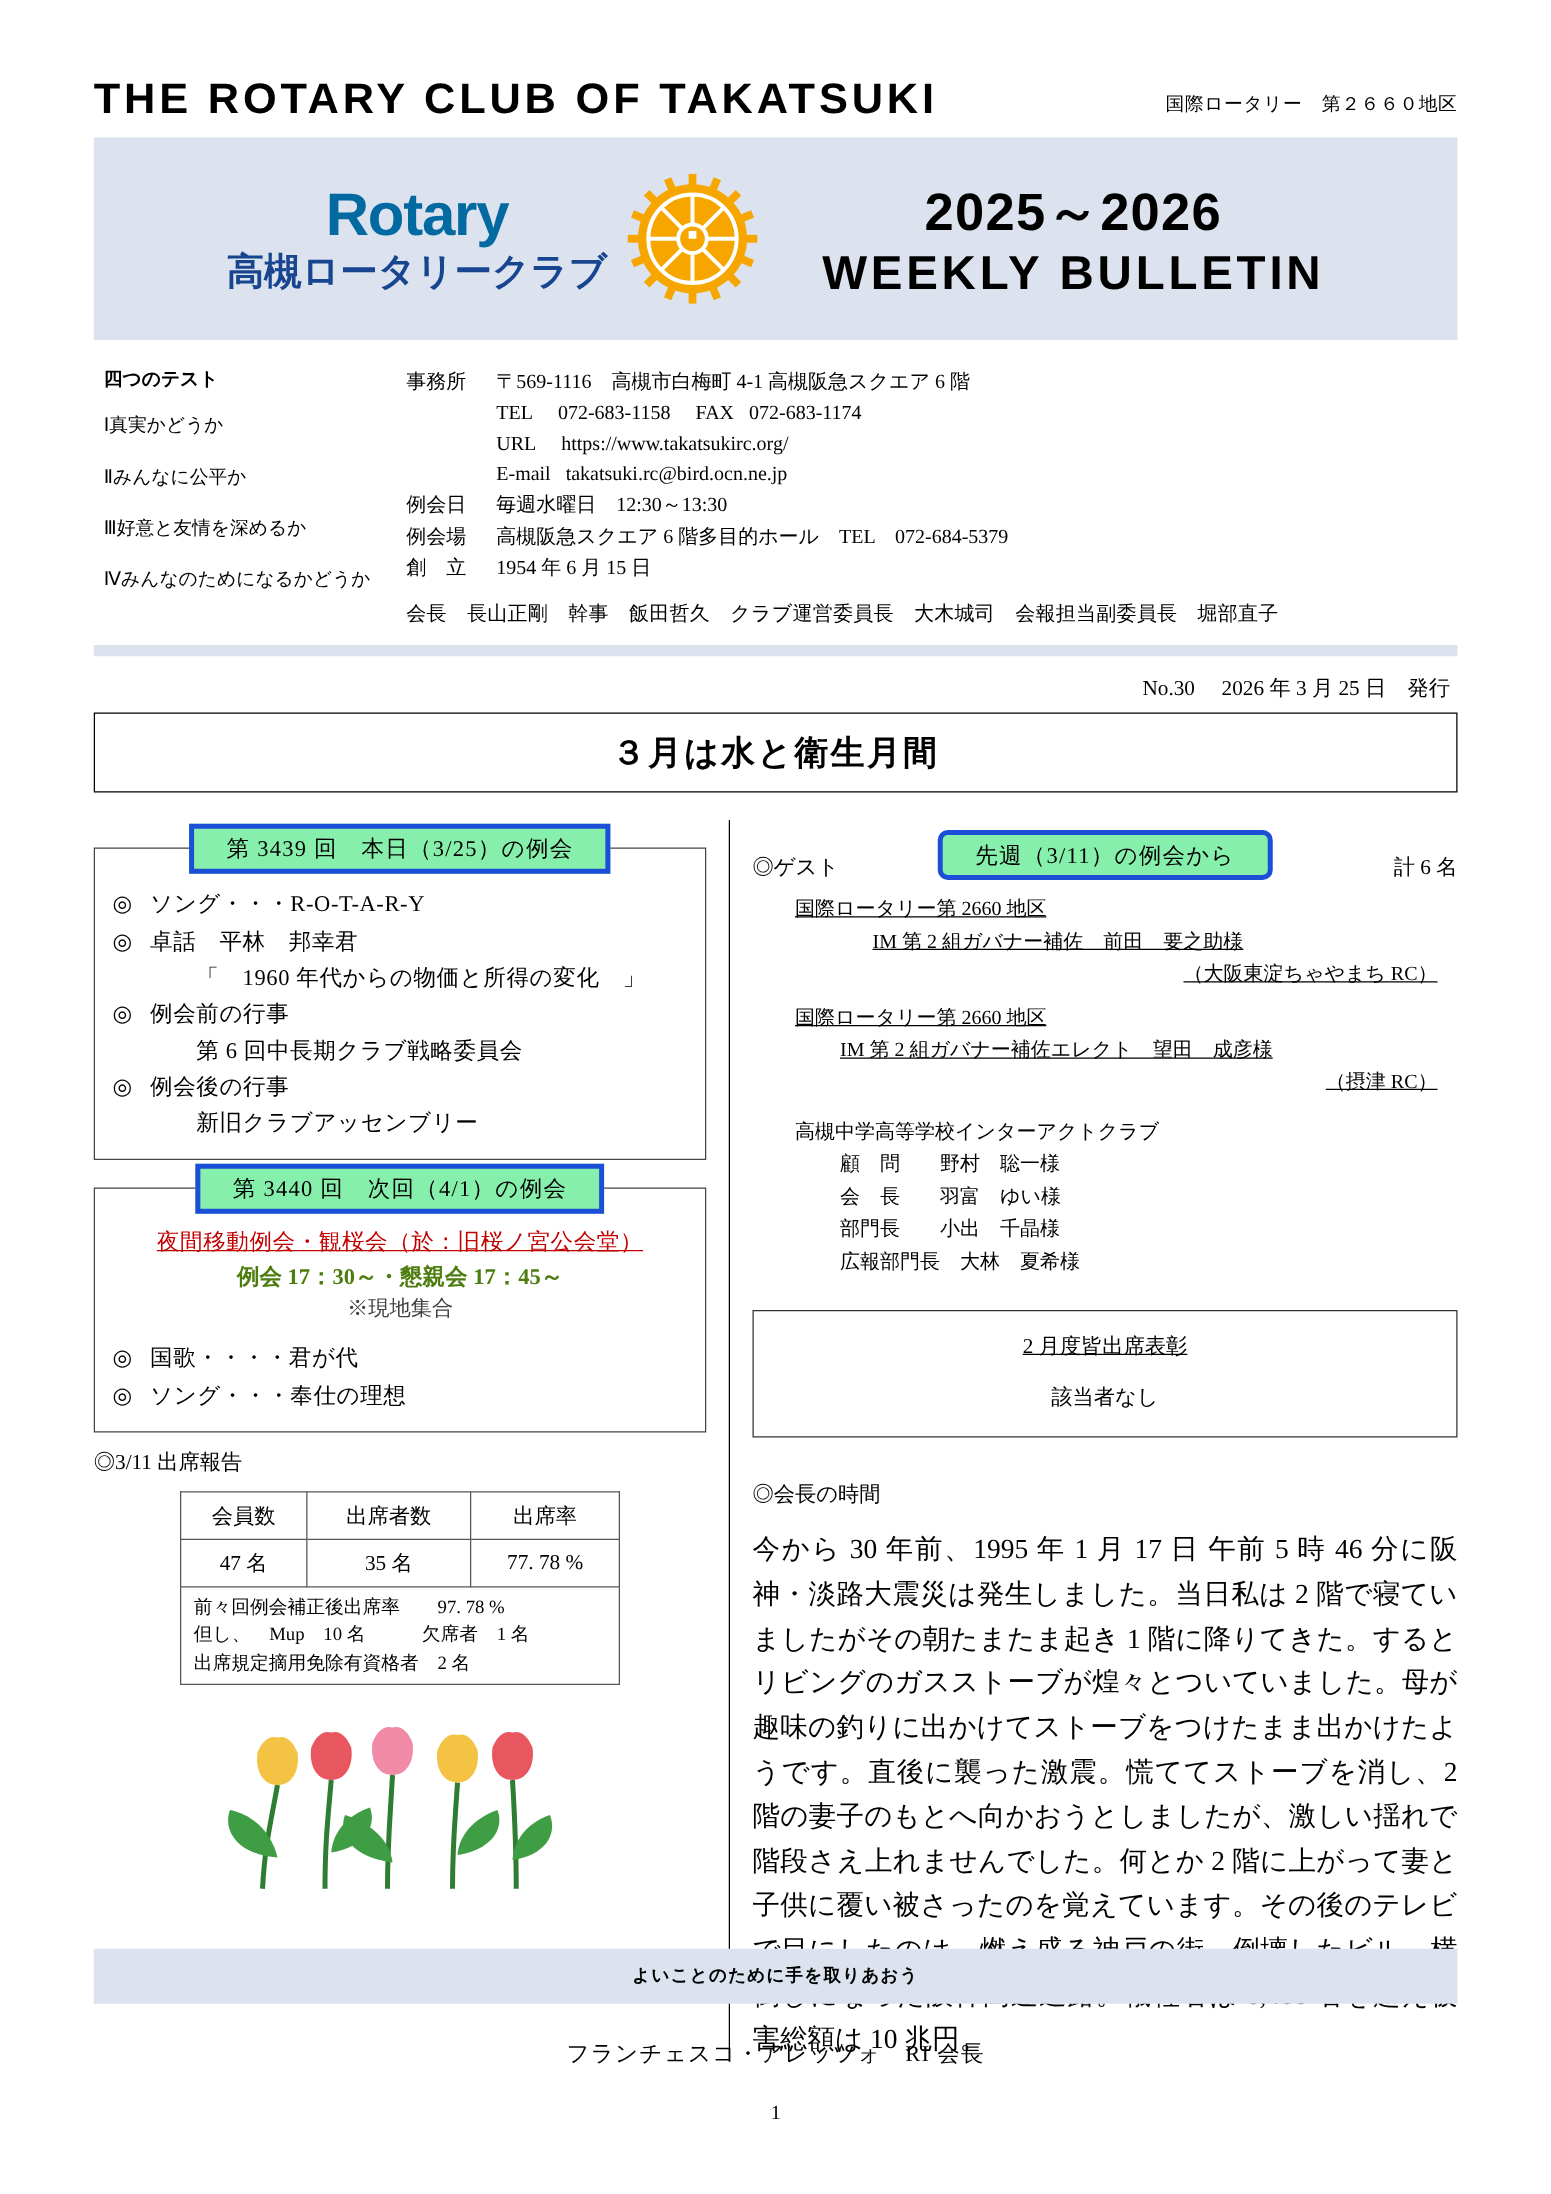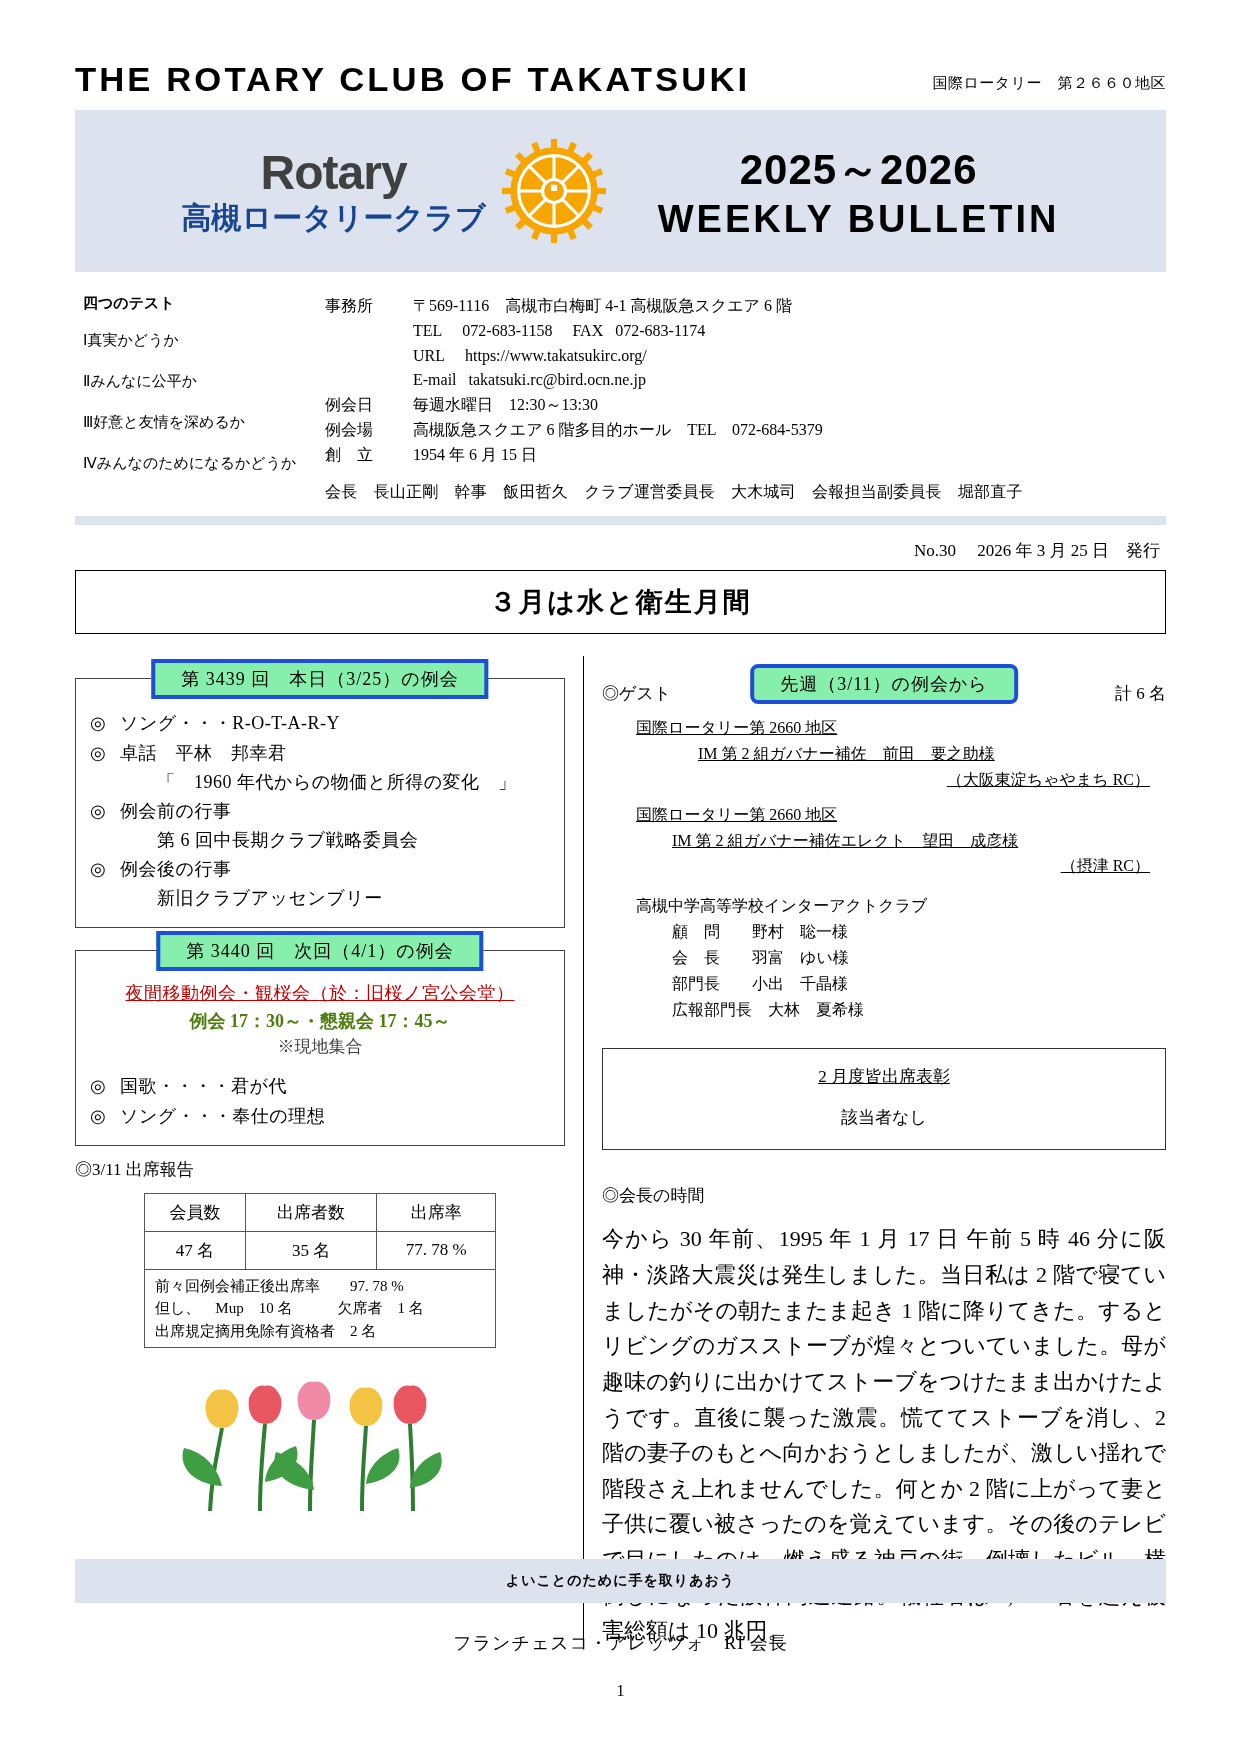--- a/index.html
+++ b/index.html
@@ -30,42 +30,42 @@
     margin-top:11px;
     background:#dce3ee;
     height:162px;
     display:flex; align-items:center; justify-content:center;
     position:relative;
   }
   .banner-inner { display:flex; align-items:center; gap:22px; }
   .rotary-logo-block { display:flex; flex-direction:column; align-items:center; line-height:1; }
   .rotary-word {
     font-family:"Liberation Sans", sans-serif;
-    font-weight:bold; font-size:48px; color:#404040; letter-spacing:-1px;
+    font-weight:bold; font-size:48px; color:#0369a1; letter-spacing:-1px;
   }
   .rotary-jp {
     font-family:"Liberation Sans", sans-serif;
     font-weight:bold; font-size:30px; color:#17458f; margin-top:6px; letter-spacing:0px;
   }
   .wheel { width:104px; height:104px; flex:0 0 104px; margin-left:-6px; }
   .banner-right { display:flex; flex-direction:column; align-items:center; margin-left:30px; }
   .banner-years, .banner-weekly {
     font-family:"Liberation Sans", sans-serif;
     font-weight:bold; letter-spacing:1px; color:#000;
   }
   .banner-years { font-size:42px; }
   .banner-weekly { font-size:38px; letter-spacing:3px; }
 
   
   .info-wrap { display:flex; margin-top:22px; }
   .four-test { width:250px; padding-left:8px; font-size:15px; }
   .four-test .ft-title { font-family:"Liberation Sans", sans-serif; font-weight:bold; font-size:15px; margin-bottom:18px;}
   .four-test .ft-item { margin-bottom:22px; font-size:15px; }
   .office { flex:1; font-size:16px; line-height:1.55; }
-  .office .row { display:flex;gap:16px; }
+  .office .row { display:flex; }
   .office .lbl { width:72px; flex:0 0 72px; }
   .office .lbl2 { width:72px; flex:0 0 72px; }
   .office .val { flex:1; }
   .officers { margin-top:12px; font-size:16px; letter-spacing:0.2px; }
 
   .blue-rule { height:9px; background:#dce3ee; margin-top:12px; }
 
   .issue-line { text-align:right; font-size:17px; margin-top:14px; padding-right:6px; }
 
   

